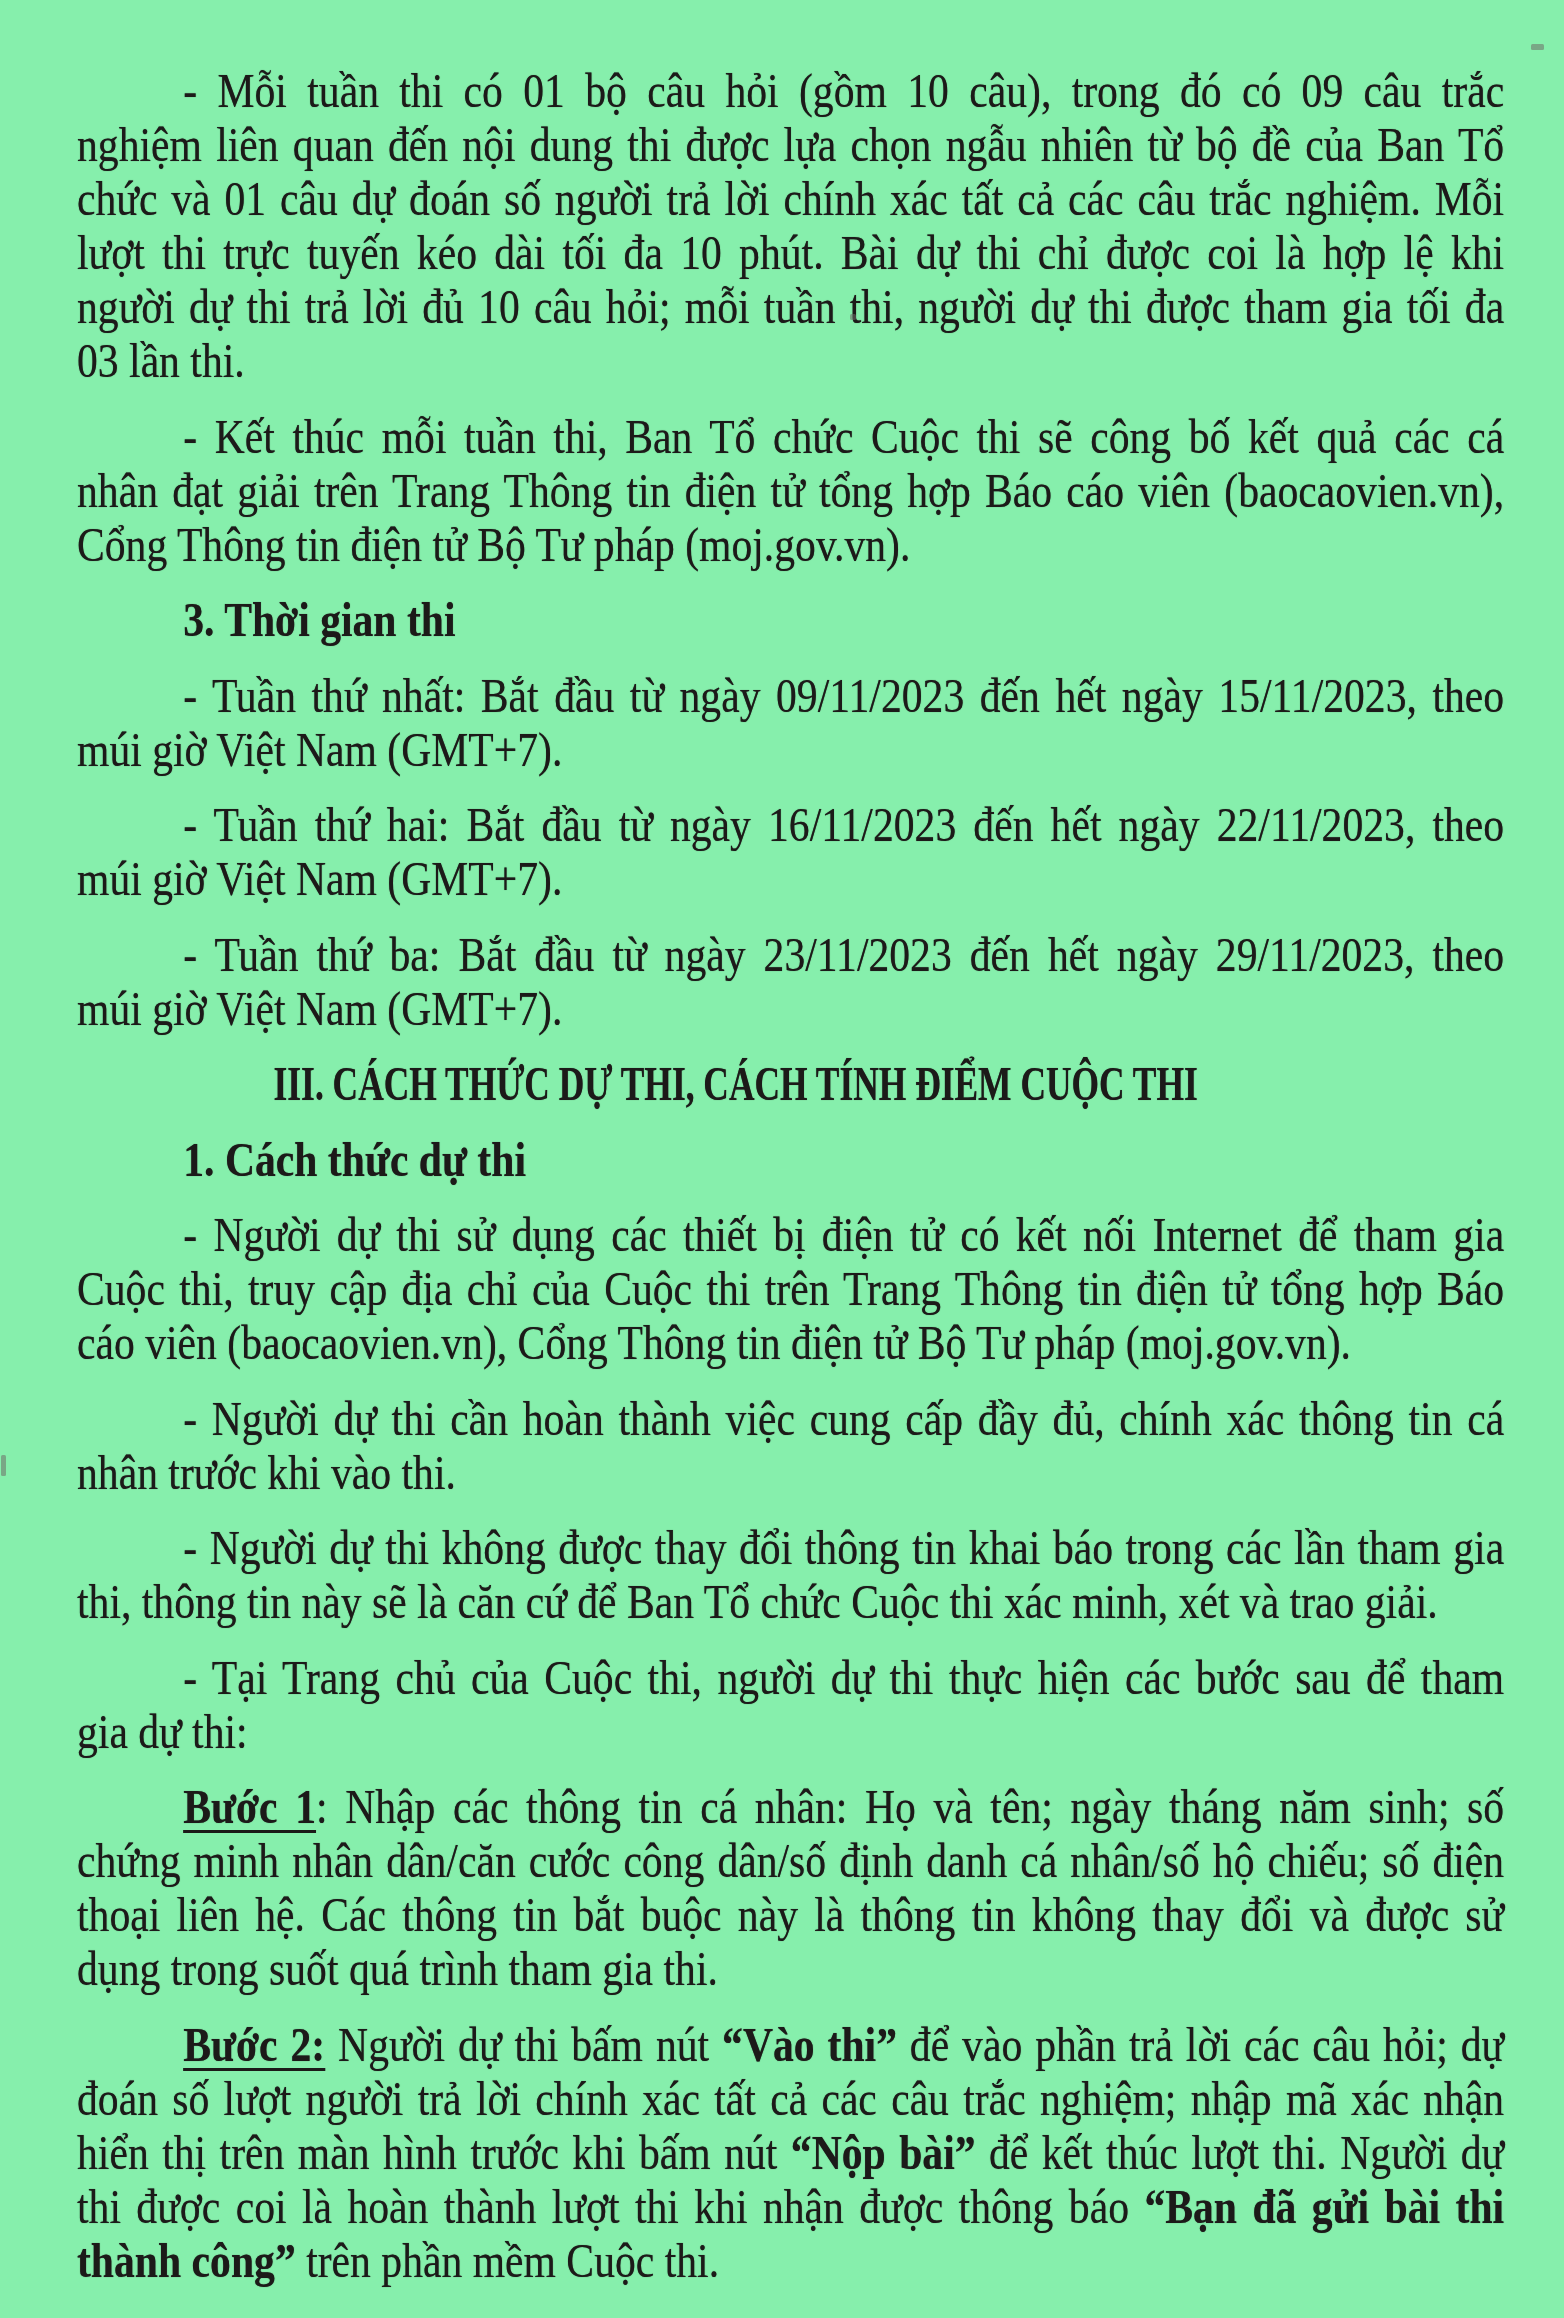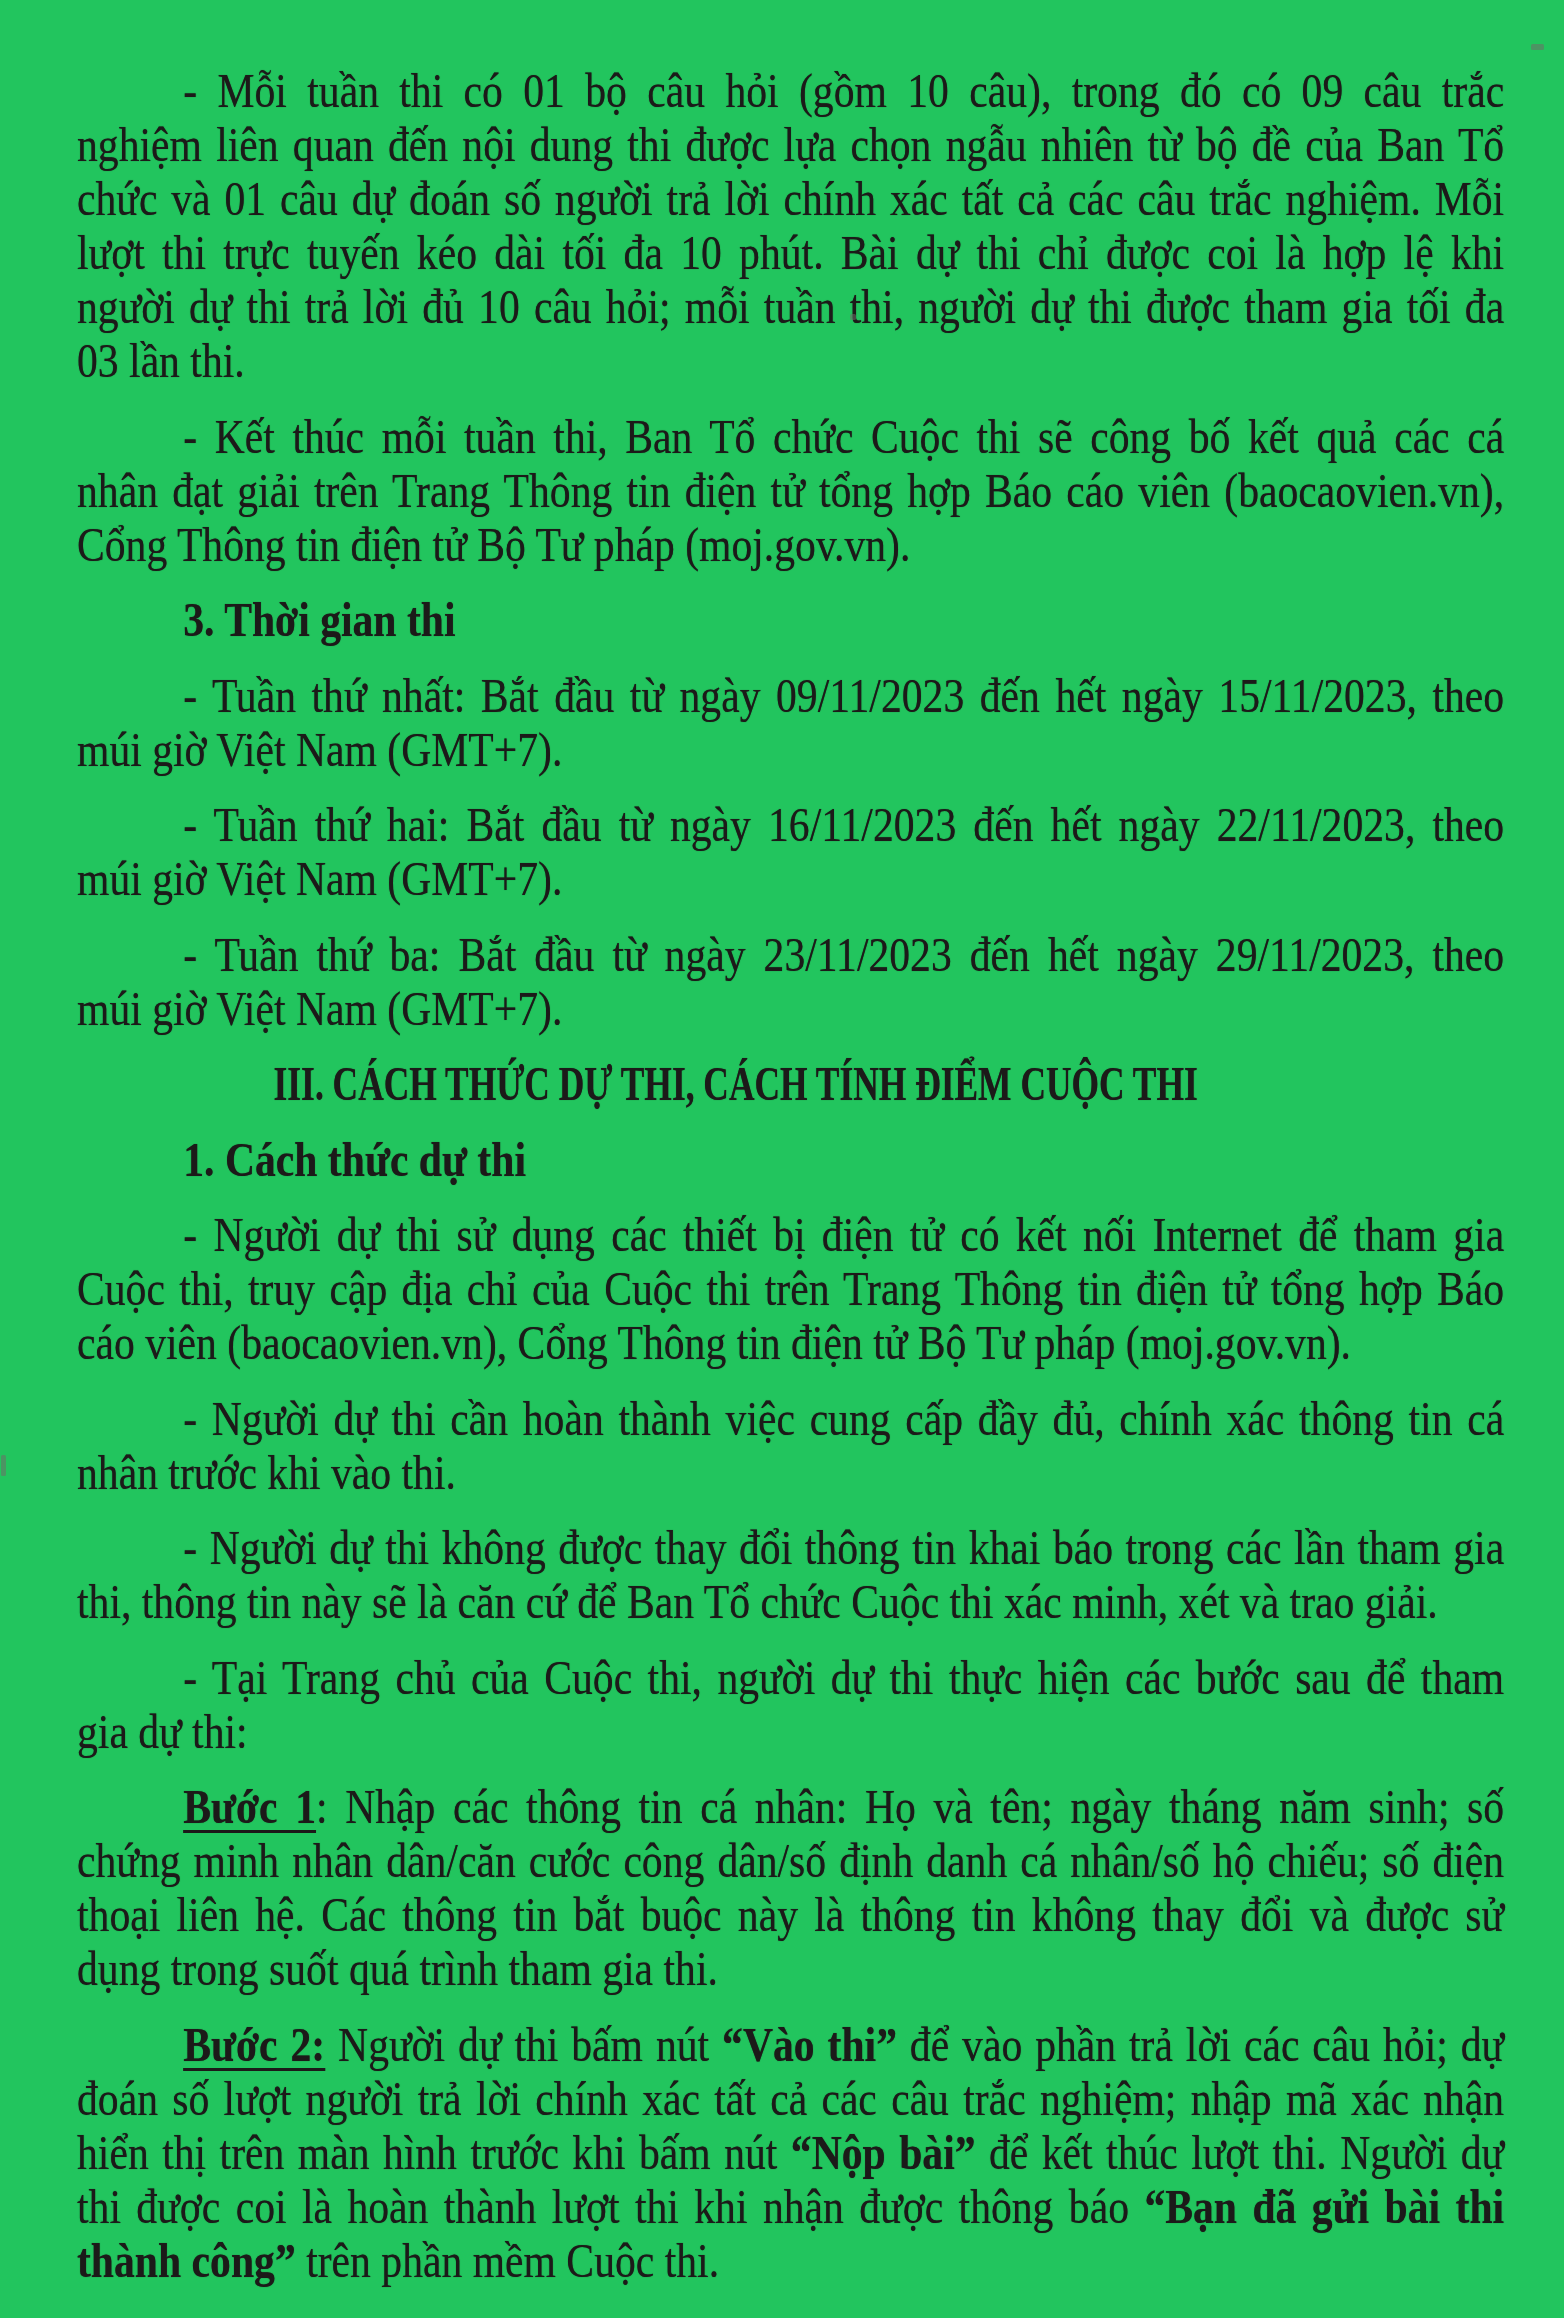--- a/index.html
+++ b/index.html
@@ -45,21 +45,21 @@
   .artifact {
     position: absolute;
     background: #6f6c68;
     opacity: 0.55;
     border-radius: 1.5px;
   }
 </style>
 </head>
 <body>
 
-<div class="page" style="background: #22c55e;">
+<div class="page" style="background: #86efac;">
   <div class="doc" id="doc-body" style="color: rgb(28, 26, 25);">
       <div class="block para">
         <div class="line indent just"><span class="">- Mỗi tuần thi có 01 bộ câu hỏi (gồm 10 câu), trong đó có 09 câu trắc</span></div>
         <div class="line just"><span class="">nghiệm liên quan đến nội dung thi được lựa chọn ngẫu nhiên từ bộ đề của Ban Tổ</span></div>
         <div class="line just"><span class="">chức và 01 câu dự đoán số người trả lời chính xác tất cả các câu trắc nghiệm. Mỗi</span></div>
         <div class="line just"><span class="">lượt thi trực tuyến kéo dài tối đa 10 phút. Bài dự thi chỉ được coi là hợp lệ khi</span></div>
         <div class="line just"><span class="">người dự thi trả lời đủ 10 câu hỏi; mỗi tuần thi, người dự thi được tham gia tối đa</span></div>
         <div class="line"><span class="">03 lần thi.</span></div>
       </div>
       <div class="block para">

